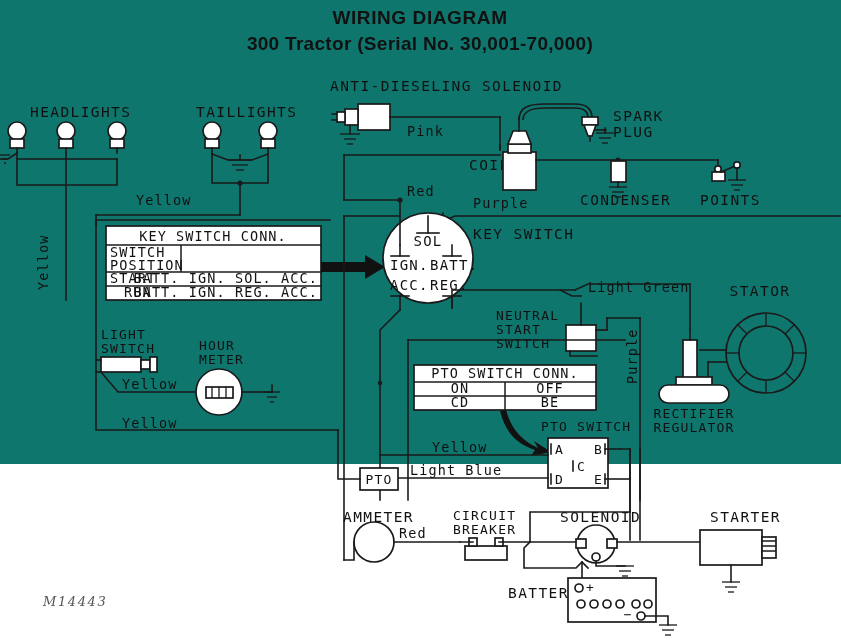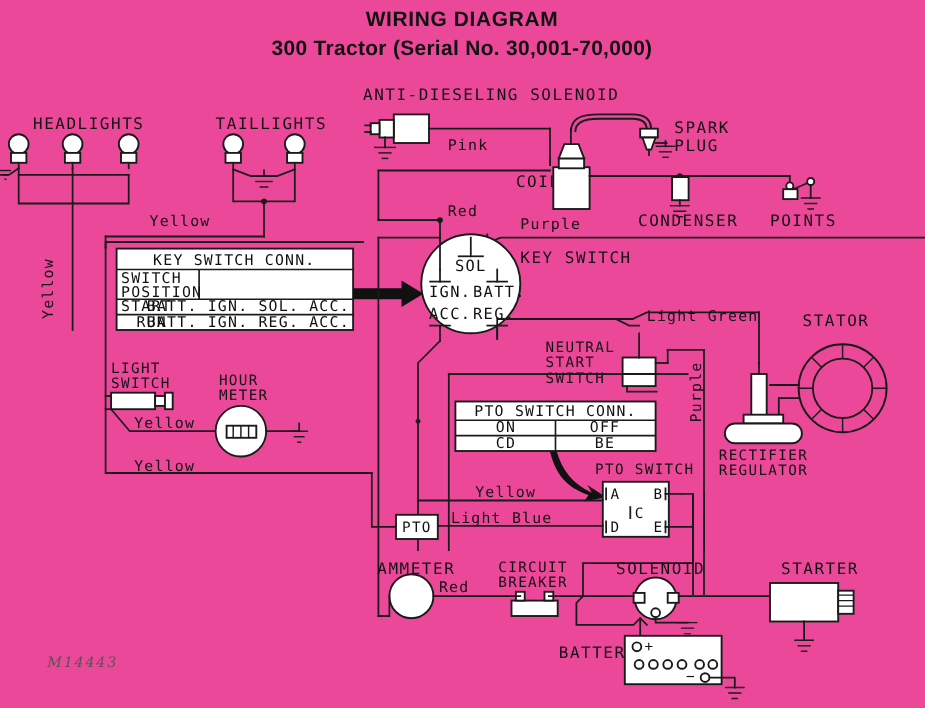--- a/index.html
+++ b/index.html
@@ -10,22 +10,22 @@
   body {
     width: 841px;
     height: 644px;
     font-family: "DejaVu Sans Mono", monospace;
     position: relative;
     overflow: hidden;
   }
   #diagram-root {
     position: relative;
     width: 841px;
-    height: 644px;
-    background: #ec4899;
+    height: 464px;
+    background: #0f766e;
   }
   svg#wiring-svg {
     position: absolute;
     top: 0; left: 0;
     width: 841px;
     height: 644px;
     display: block;
   }
   .wire {
     fill: none;

